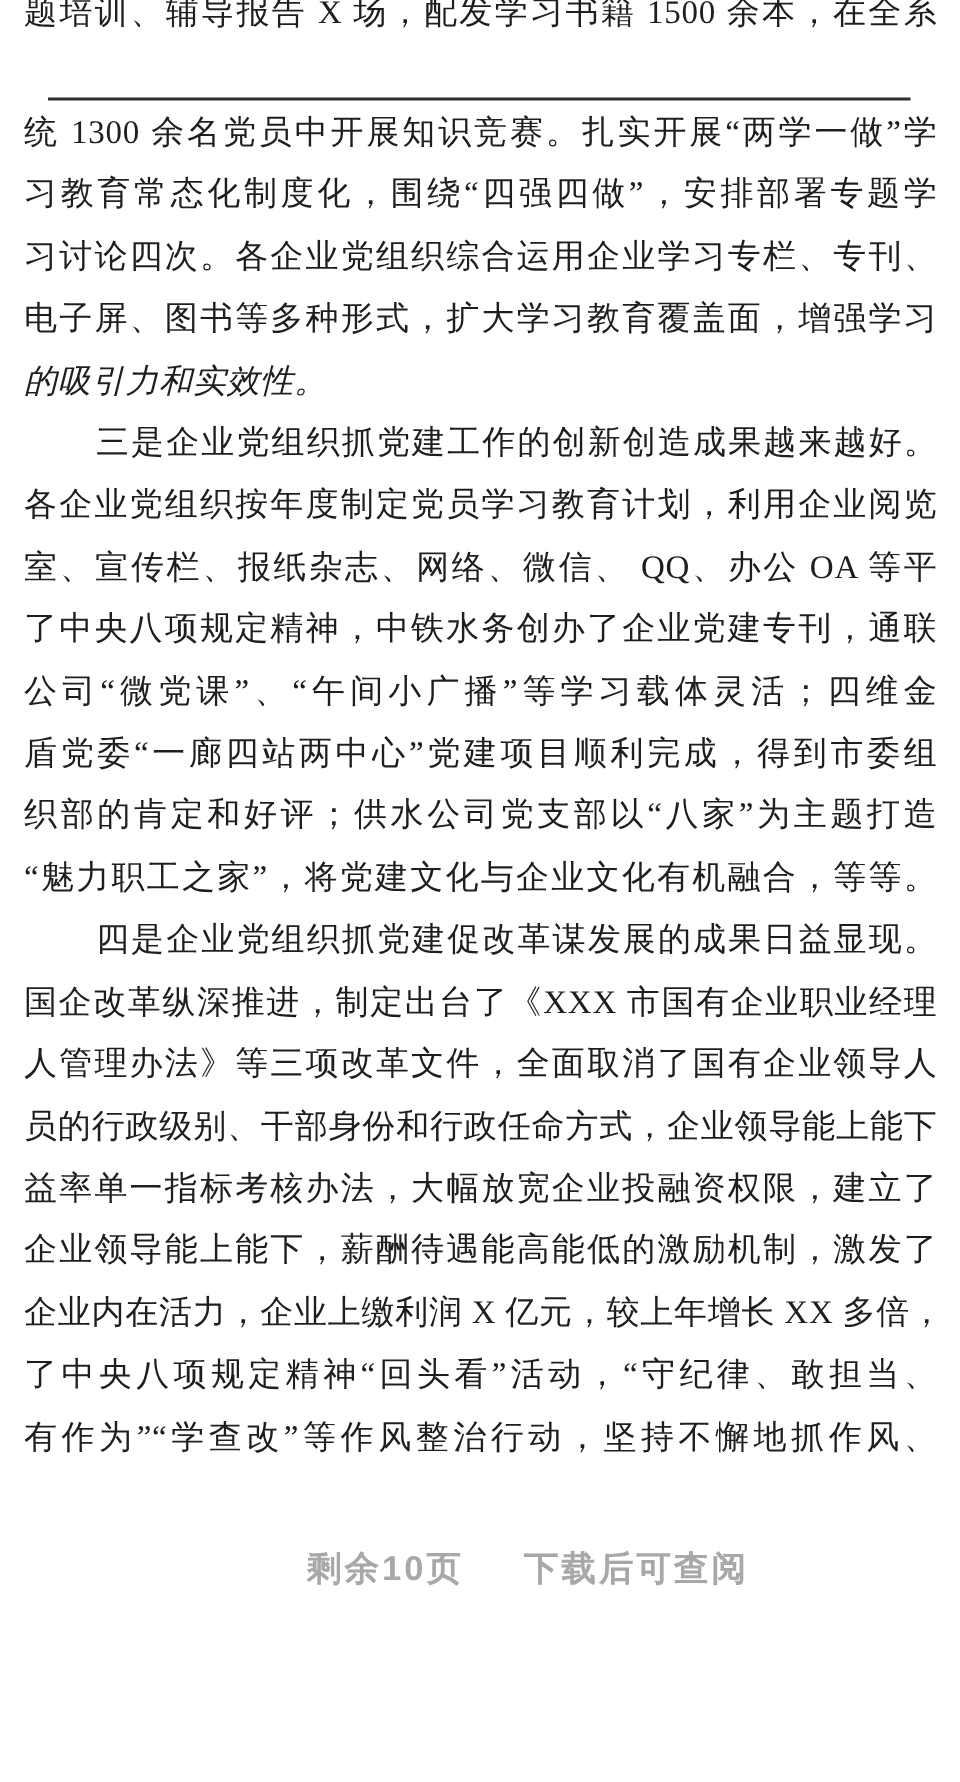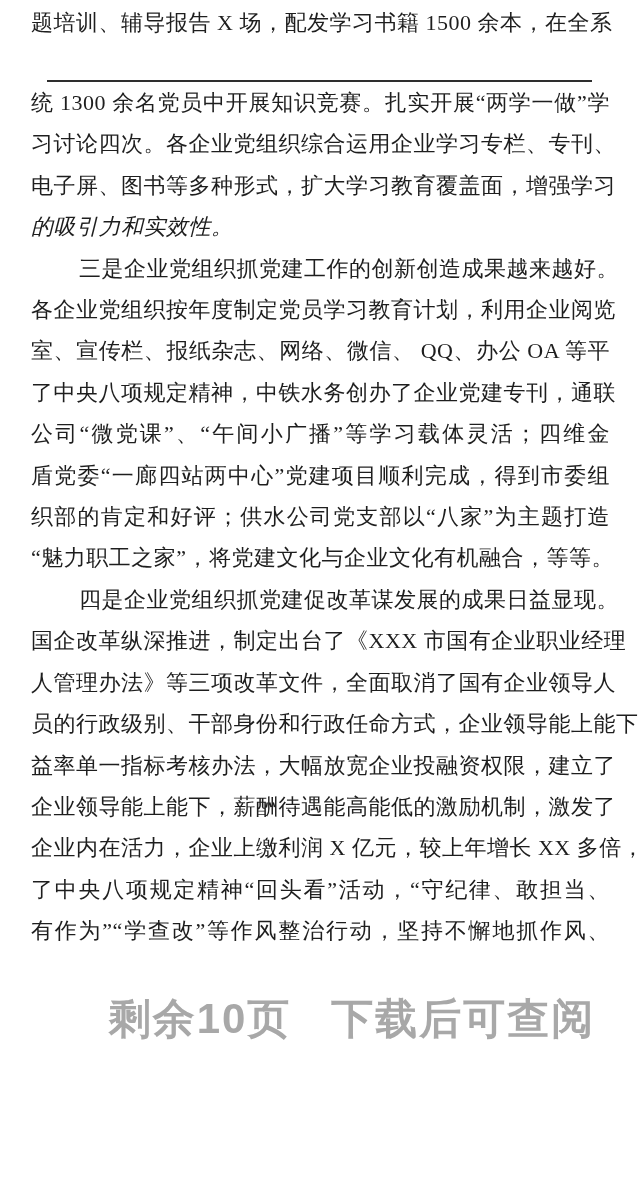--- a/index.html
+++ b/index.html
@@ -11,21 +11,21 @@
     height: 1188px;
     background: #ffffff;
     overflow: hidden;
     font-family: "Liberation Serif", "DejaVu Serif", serif;
   }
   .page {
     position: relative;
     width: 640px;
     height: 1188px;
     overflow: hidden;
-    padding: 15px;
+    padding: 0;
     box-sizing: border-box;
   }
   .textcol {
     padding: 0 15px 0 16px;
   }
   .line {
     font-size: 22px;
     line-height: 41.4px;
     color: #1e1e1e;
     text-align: justify;
@@ -52,39 +52,40 @@
   }
   .body-lines {
     margin-top: 0;
   }
   .footer {
     margin-top: 46px;
     padding-left: 64px;
     text-align: center;
     font-family: "Liberation Sans", "DejaVu Sans", sans-serif;
     font-weight: bold;
-    font-size: 42px;
+    font-size: 23px;
     line-height: 42px;
     color: #a8a8a8;
     letter-spacing: 2px;
     white-space: nowrap;
   }
   .footer .hint {
     margin-left: 40px;
   }
 </style>
 </head>
 <body>
 
 <div class="page">
   <div class="textcol">
     <div class="line clipped">题培训、辅导报告 X 场，配发学习书籍 1500 余本，在全系</div>
     <div class="divider"></div>
     <div class="body-lines">
       <div class="line">统 1300 余名党员中开展知识竞赛。扎实开展“两学一做”学</div>
+      <div class="line">习教育常态化制度化，围绕“四强四做”，安排部署专题学</div>
       <div class="line">习讨论四次。各企业党组织综合运用企业学习专栏、专刊、</div>
       <div class="line">电子屏、图书等多种形式，扩大学习教育覆盖面，增强学习</div>
       <div class="line no-fill">的吸引力和实效性。</div>
       <div class="line indent">三是企业党组织抓党建工作的创新创造成果越来越好。</div>
       <div class="line">各企业党组织按年度制定党员学习教育计划，利用企业阅览</div>
       <div class="line">室、宣传栏、报纸杂志、网络、微信、 QQ、办公 OA 等平</div>
       <div class="line">了中央八项规定精神，中铁水务创办了企业党建专刊，通联</div>
       <div class="line">公司“微党课”、“午间小广播”等学习载体灵活；四维金</div>
       <div class="line">盾党委“一廊四站两中心”党建项目顺利完成，得到市委组</div>
       <div class="line">织部的肯定和好评；供水公司党支部以“八家”为主题打造</div>

